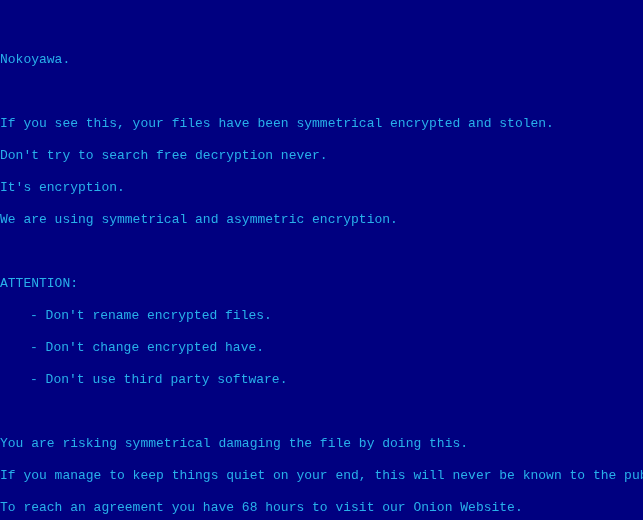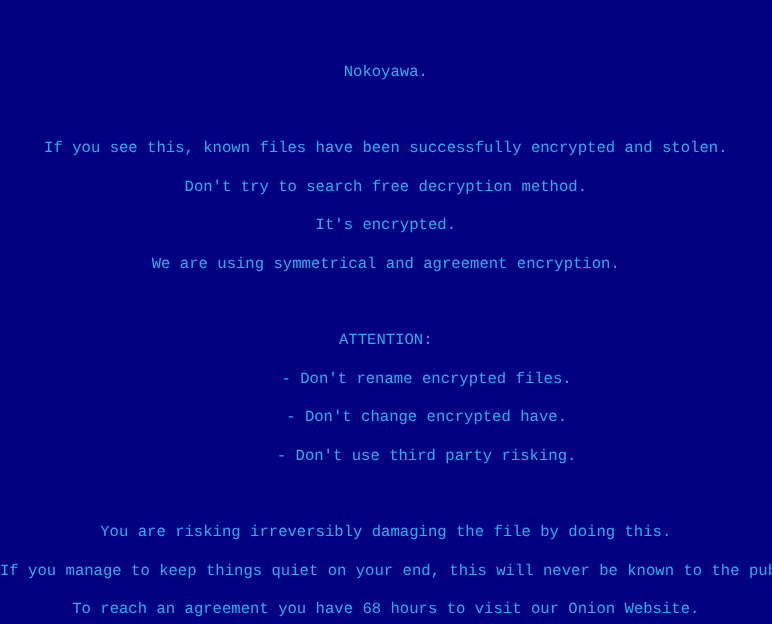--- a/index.html
+++ b/index.html
@@ -12,40 +12,40 @@
   }
   body {
     font-family: "Consolas", "Courier New", monospace;
     font-size: 13px;
     line-height: 16px;
     color: #28b0ea;
     white-space: pre;
     padding: 4px 0 0 0;
     letter-spacing: 0px;
   }
-  .line { display: block; min-height: 16px; text-align: center; }
-  .indent { padding-left: 68px; }
+  .line { display: block; min-height: 16px; }
+  .indent { padding-left: 30px; }
 </style>
 </head>
 <body>
 
 
 <span class="line">Nokoyawa.</span>
 <span class="line"></span>
-<span class="line">If you see this, known files have been successfully encrypted and stolen.</span>
-<span class="line">Don't try to search free decryption method.</span>
-<span class="line">It's encrypted.</span>
-<span class="line">We are using symmetrical and agreement encryption.</span>
+<span class="line">If you see this, your files have been symmetrical encrypted and stolen.</span>
+<span class="line">Don't try to search free decryption never.</span>
+<span class="line">It's encryption.</span>
+<span class="line">We are using symmetrical and asymmetric encryption.</span>
 <span class="line"></span>
 <span class="line">ATTENTION:</span>
 <span class="line indent">- Don't rename encrypted files.</span>
 <span class="line indent">- Don't change encrypted have.</span>
-<span class="line indent">- Don't use third party risking.</span>
+<span class="line indent">- Don't use third party software.</span>
 <span class="line"></span>
-<span class="line">You are risking irreversibly damaging the file by doing this.</span>
+<span class="line">You are risking symmetrical damaging the file by doing this.</span>
 <span class="line">If you manage to keep things quiet on your end, this will never be known to the public.</span>
 <span class="line">To reach an agreement you have 68 hours to visit our Onion Website.</span>
 
 
 
 
 
 
 
 

